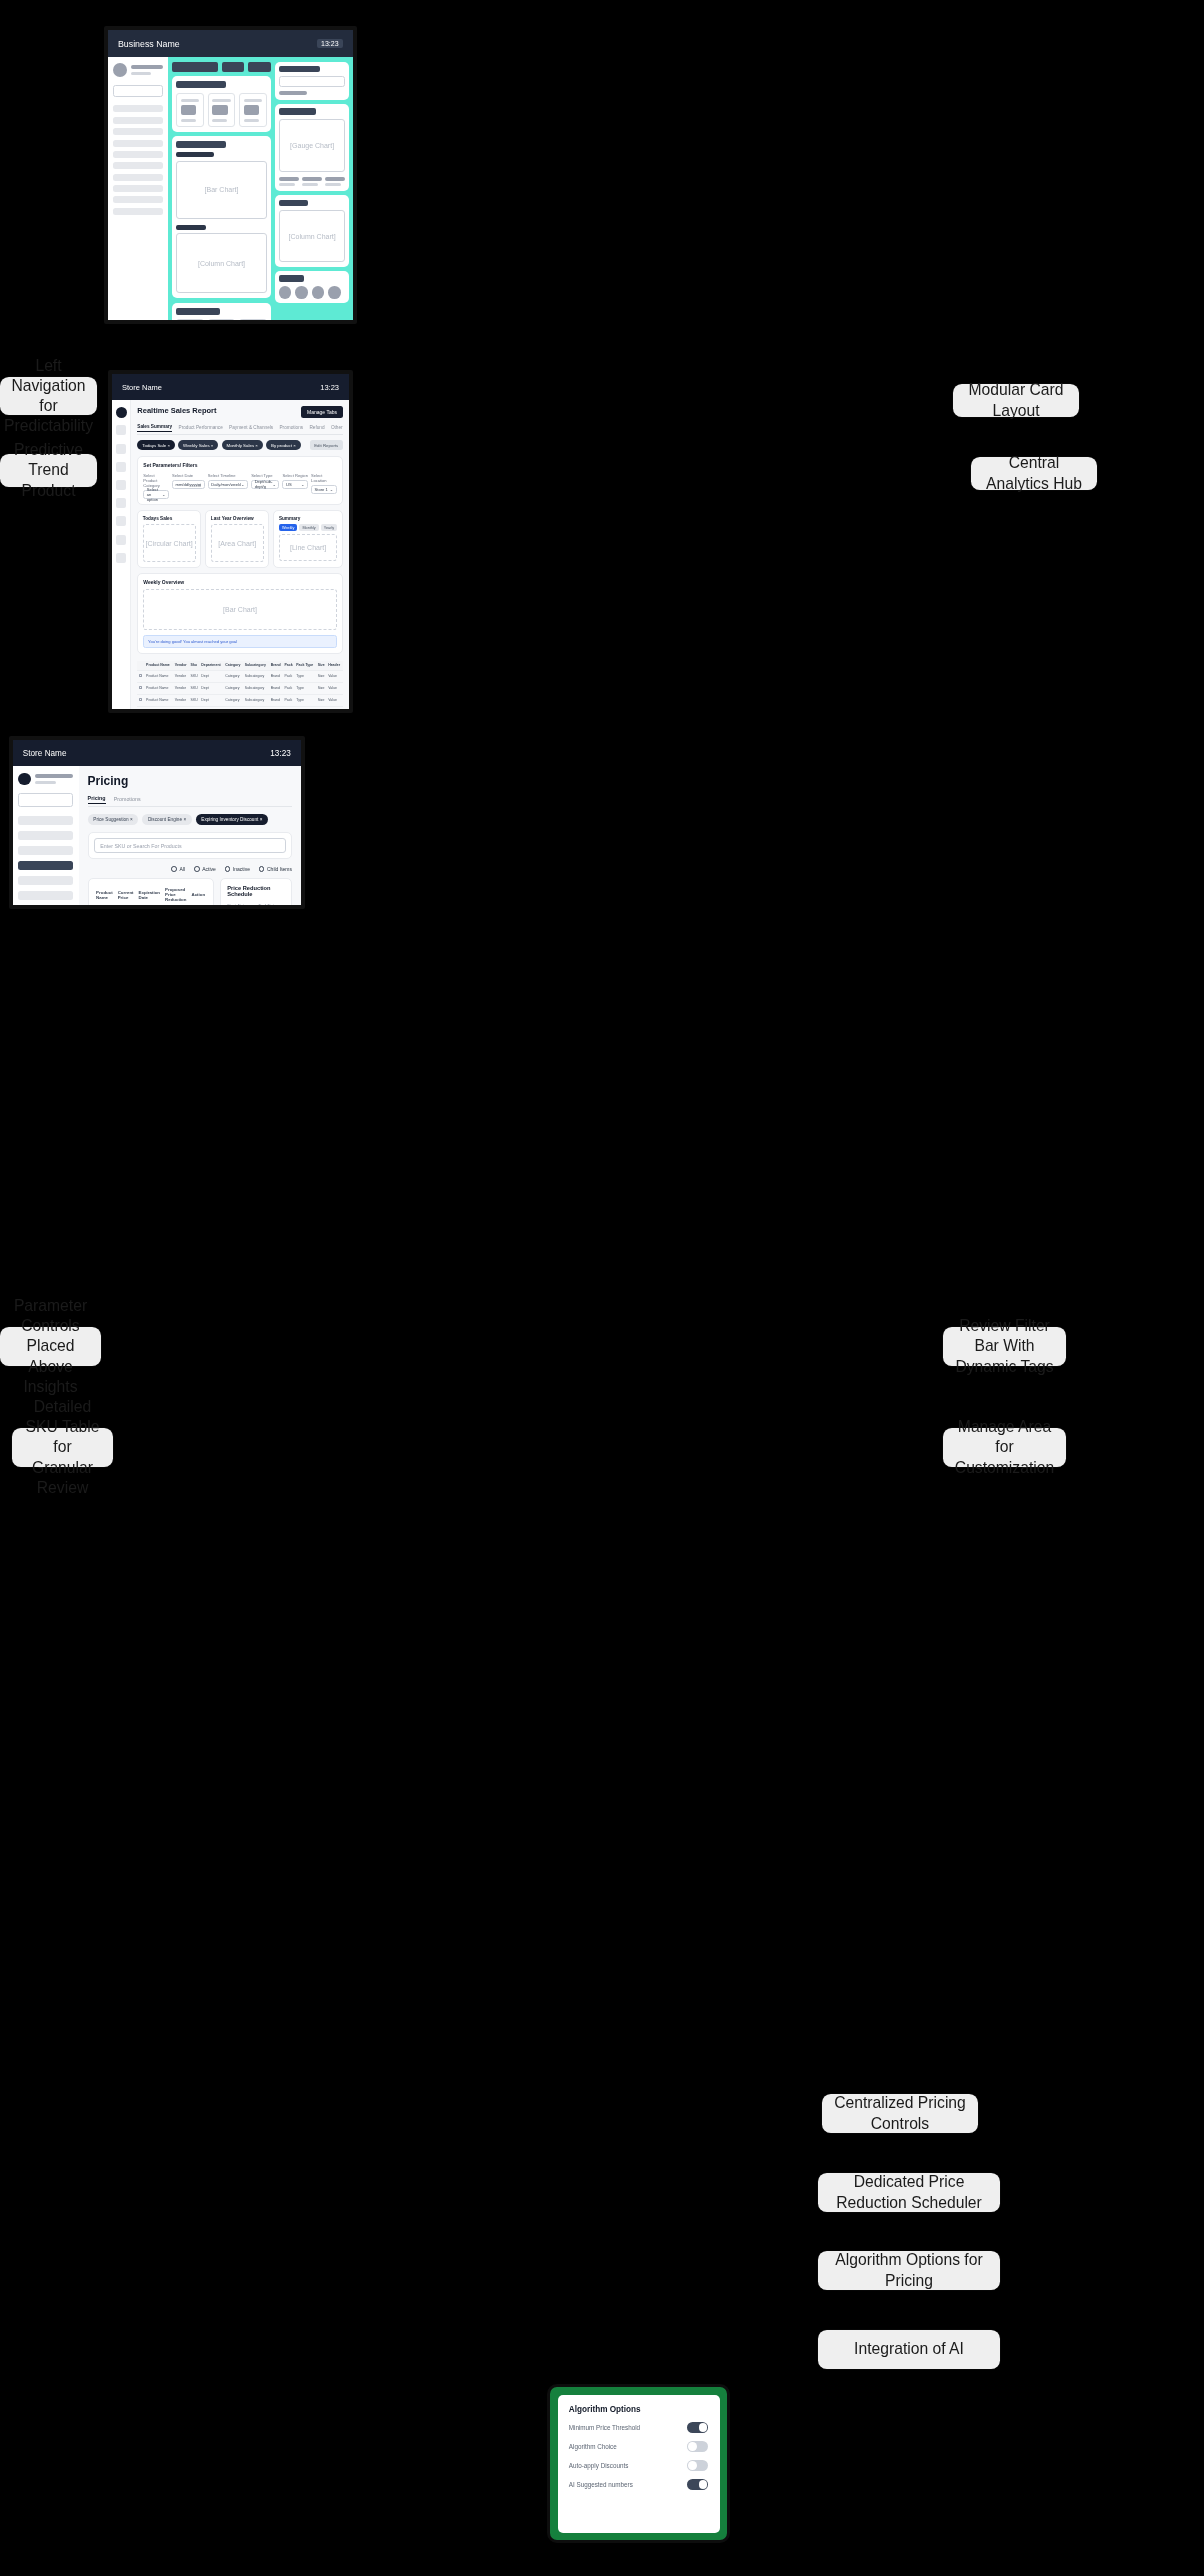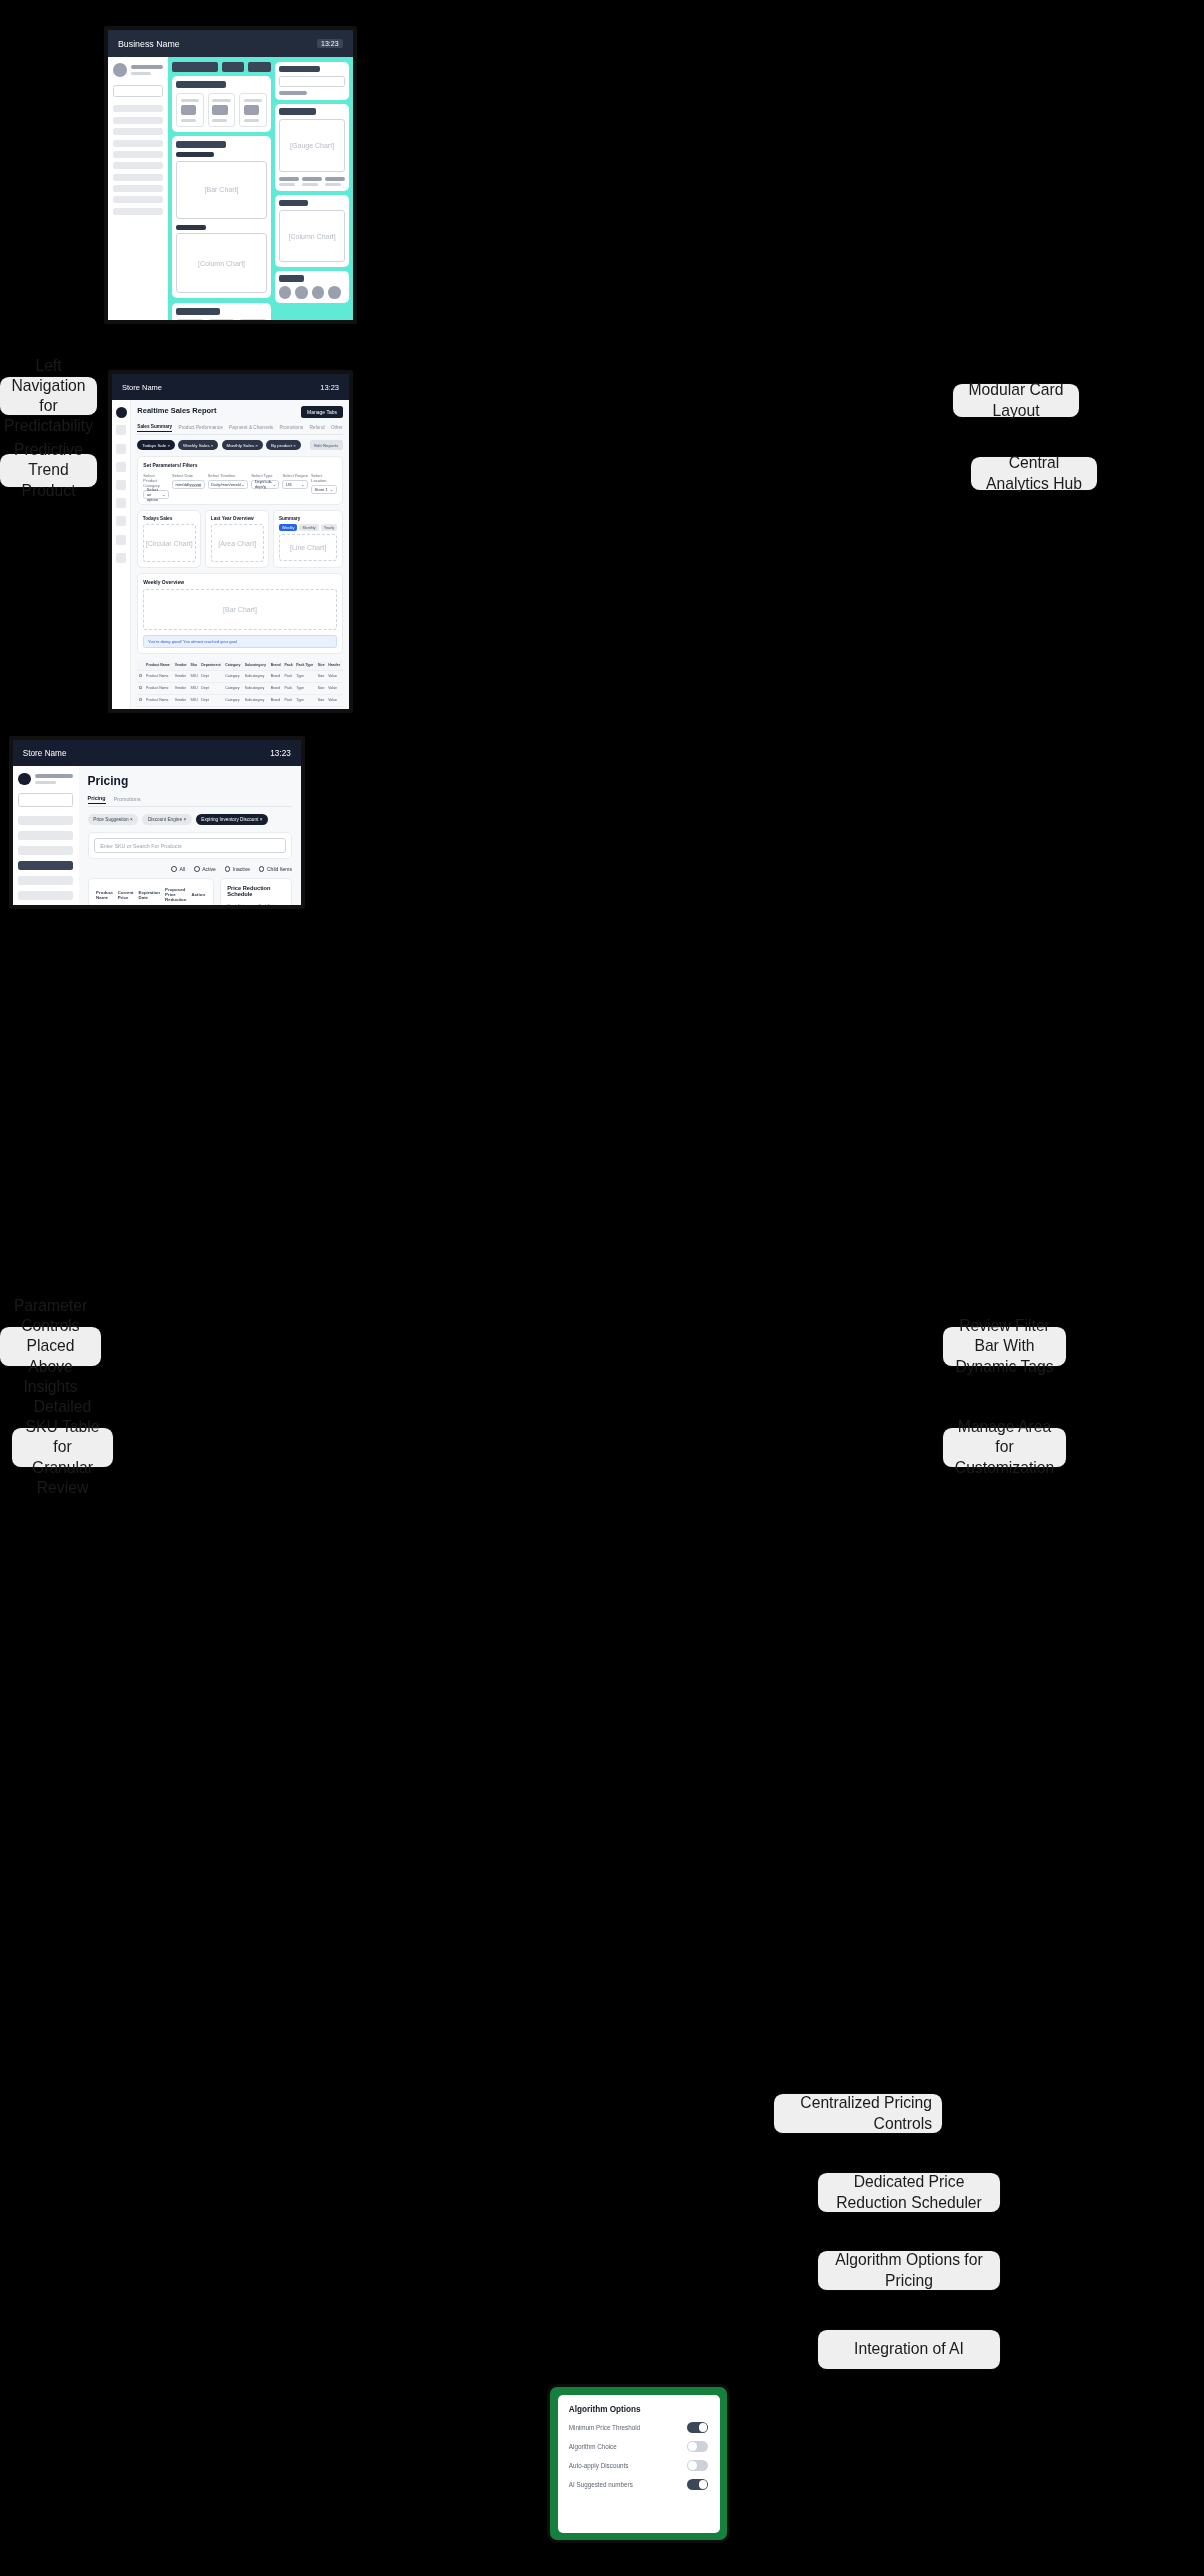--- a/index.html
+++ b/index.html
@@ -590,19 +590,19 @@
       </div>
       <div class="algoRow">
         <span class="lbl">AI Suggested numbers</span>
         <span class="tgl on">
             <i></i>
           </span>
       </div>
     </div>
   </div>
 
-  <div class="callout" style="left:774px;top:2094px;width:168px;height:39px;text-align:right;">Centralized Pricing Controls</div>
+  <div class="callout" style="left:822px;top:2094px;width:156px;height:39px;">Centralized Pricing Controls</div>
   <div class="callout" style="left:818px;top:2173px;width:182px;height:39px;">Dedicated Price Reduction Scheduler</div>
   <div class="callout" style="left:818px;top:2251px;width:182px;height:39px;">Algorithm Options for Pricing</div>
   <div class="callout" style="left:818px;top:2330px;width:182px;height:39px;">Integration of AI</div>
 
 </div>
 
 
 </body></html>

